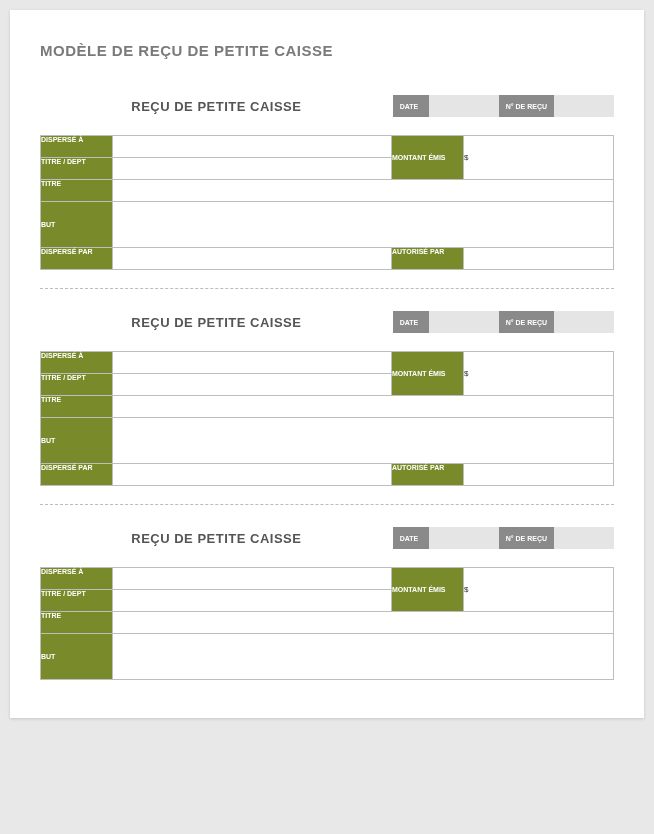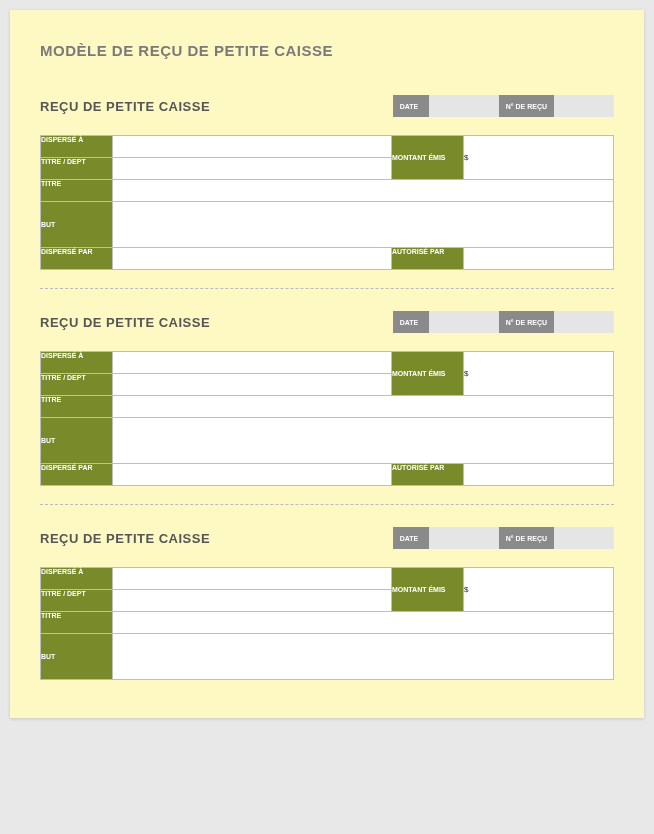--- a/index.html
+++ b/index.html
@@ -2,40 +2,41 @@
 <html><head>
 <meta charset="utf-8">
 <style>
   * { box-sizing: border-box; margin: 0; padding: 0; }
   body {
     background: #e8e8e8;
     font-family: Arial, Helvetica, sans-serif;
     padding: 10px;
   }
   .page {
-    background: #fef9c3;
+    background: #ffffff;
     width: 634px;
     margin: 0 auto;
     padding: 32px 30px 20px 30px;
     box-shadow: 0 1px 3px rgba(0,0,0,0.15);
   }
   .page-title {
     font-size: 15px;
     font-weight: bold;
     letter-spacing: 0.5px;
     color: #7a7a7a;
     margin-bottom: 36px;
   }
   .receipt-block {
     margin-bottom: 18px;
   }
   .block-header {
     display: flex;
     align-items: center;
     margin-bottom: 18px;
+    text-align: center;
   }
   .block-heading {
     font-size: 13px;
     font-weight: bold;
     letter-spacing: 0.5px;
     color: #555;
     flex: 1;
   }
   .meta {
     display: flex;

